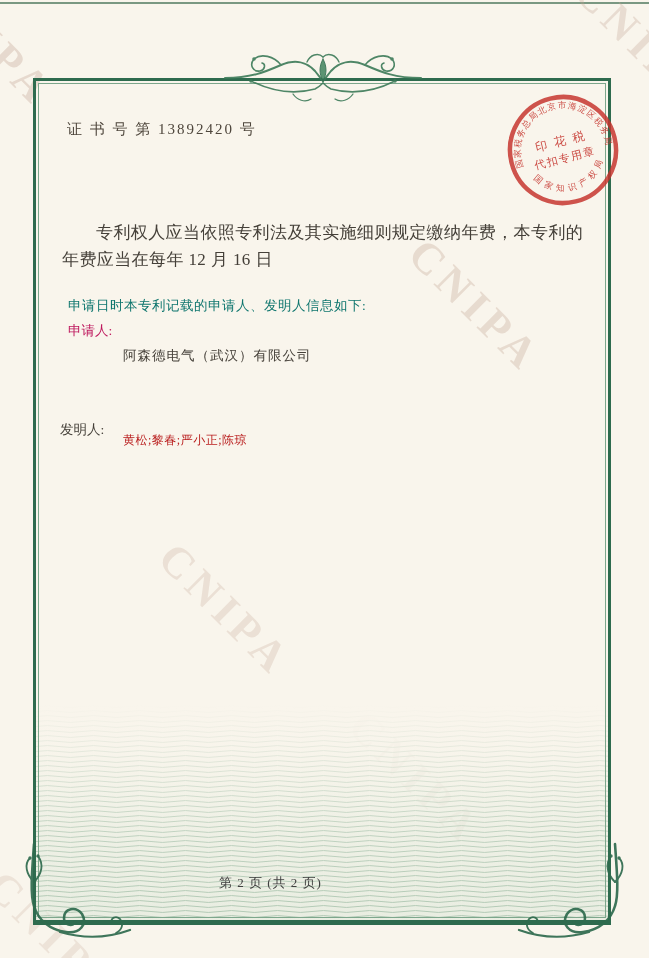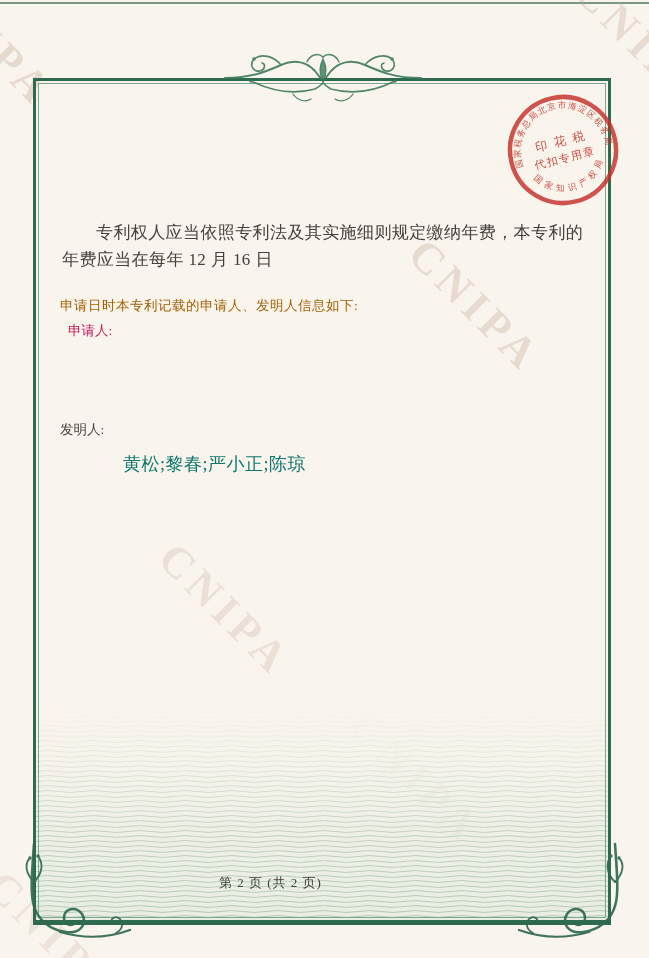--- a/index.html
+++ b/index.html
@@ -34,25 +34,25 @@
   }
   .frame-inner{
     position:absolute; left:2px; top:2px; right:2px; bottom:2px;
     border:1px solid #7da78c;
   }
 
   
   .cert-no{left:67px; top:120px; font-size:15px; letter-spacing:2px; color:#4e463c;}
   .para{left:62px; top:219px; width:532px; font-size:17px; line-height:27px; color:#454039; letter-spacing:.4px;}
   .para .indent{text-indent:2em;}
-  .intro{left:60px; top:297px; font-size:13.5px; color:#a16207; letter-spacing:.5px;}
+  .intro{left:68px; top:297px; font-size:13.5px; color:#0f766e; letter-spacing:.5px;}
   .app-label{left:68px; top:322px; font-size:13.5px; color:#be185d;}
   .app-name{left:123px; top:347px; font-size:13.5px; color:#454039; letter-spacing:1px;}
   .inv-label{left:60px; top:421px; font-size:13.5px; color:#454039;}
-  .inv-names{left:123px; top:452px; font-size:18px; color:#0f766e; letter-spacing:.5px;}
+  .inv-names{left:123px; top:432px; font-size:12px; color:#b91c1c; letter-spacing:.5px;}
   .footer{left:0px; top:874px; width:541px; text-align:center; font-size:13px; color:#404040; letter-spacing:1px;}
 
   .guilloche{left:36px; top:704px;}
   .seal{left:501px; top:88px; transform:rotate(-14deg); opacity:.88;}
   .ornament-top{left:223px; top:50px;}
   .corner-left{left:20px; top:842px;}
   .corner-right{left:517px; top:842px;}
 </style>
 </head>
 <body>
@@ -149,25 +149,27 @@
       <text x="28.8" y="86.1" transform="rotate(54 28.8 86.1)">国</text>
       <text x="37.9" y="95.2" transform="rotate(36 37.9 95.2)">家</text>
       <text x="49.3" y="101" transform="rotate(18 49.3 101)">知</text>
       <text x="62" y="103">识</text>
       <text x="74.7" y="101" transform="rotate(-18 74.7 101)">产</text>
       <text x="86.1" y="95.2" transform="rotate(-36 86.1 95.2)">权</text>
       <text x="95.2" y="86.1" transform="rotate(-54 95.2 86.1)">局</text>
     </g>
   </svg>
 
+  <div class="abs cert-no">证 书 号 第 13892420 号</div>
 
   <div class="abs para">
     <div class="indent">专利权人应当依照专利法及其实施细则规定缴纳年费，本专利的年费应当在每年 12 月 16 日</div>
   </div>
 
   <div class="abs intro">申请日时本专利记载的申请人、发明人信息如下:</div>
   <div class="abs app-label">申请人:</div>
+  <div class="abs app-name">阿森德电气（武汉）有限公司</div>
   <div class="abs inv-label">发明人:</div>
   <div class="abs inv-names">黄松;黎春;严小正;陈琼</div>
 
   <div class="abs footer">第 2 页 (共 2 页)</div>
 
 </div>
 
 </body></html>

